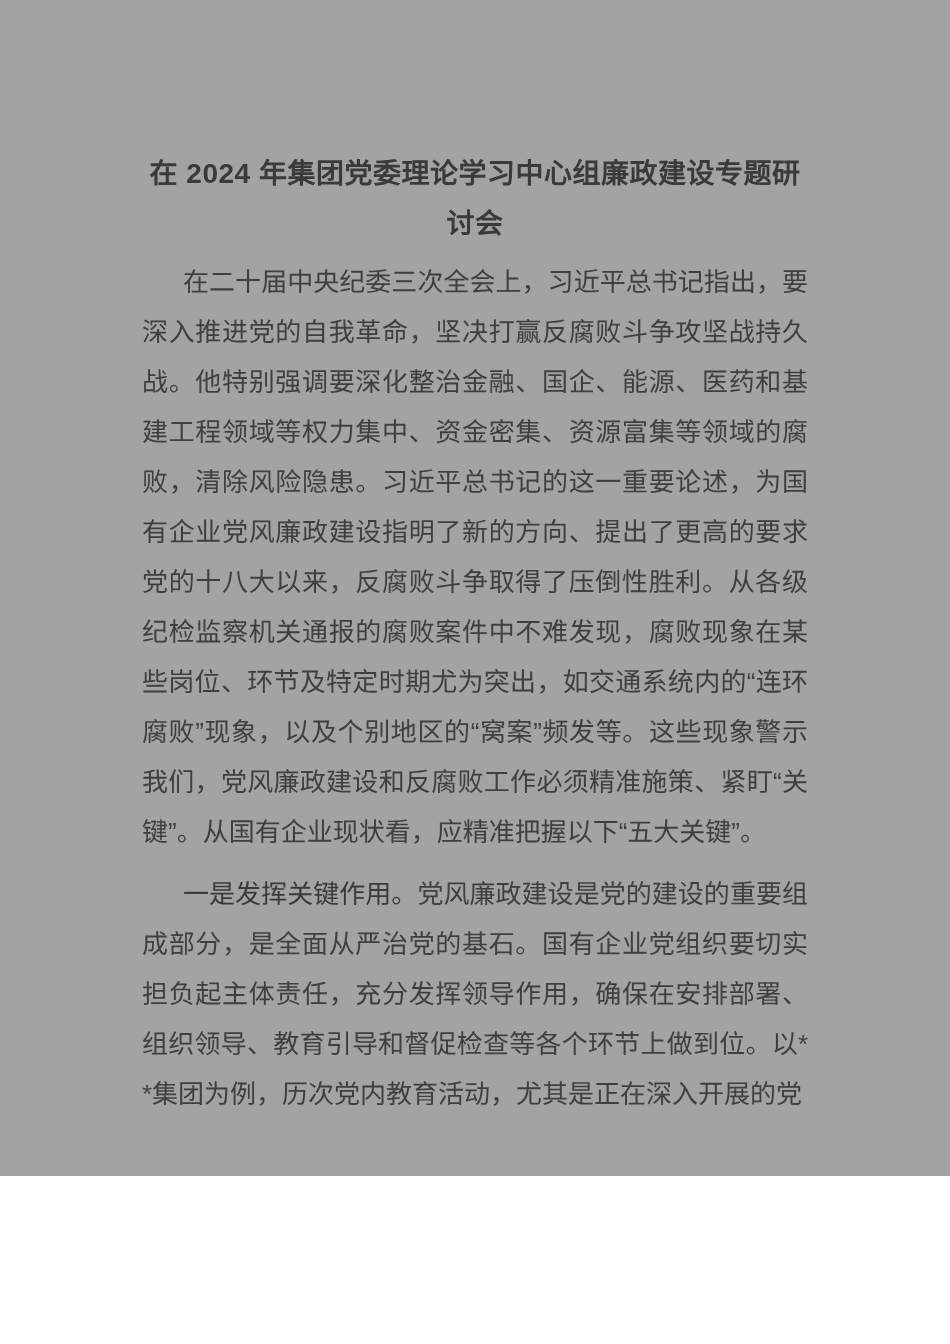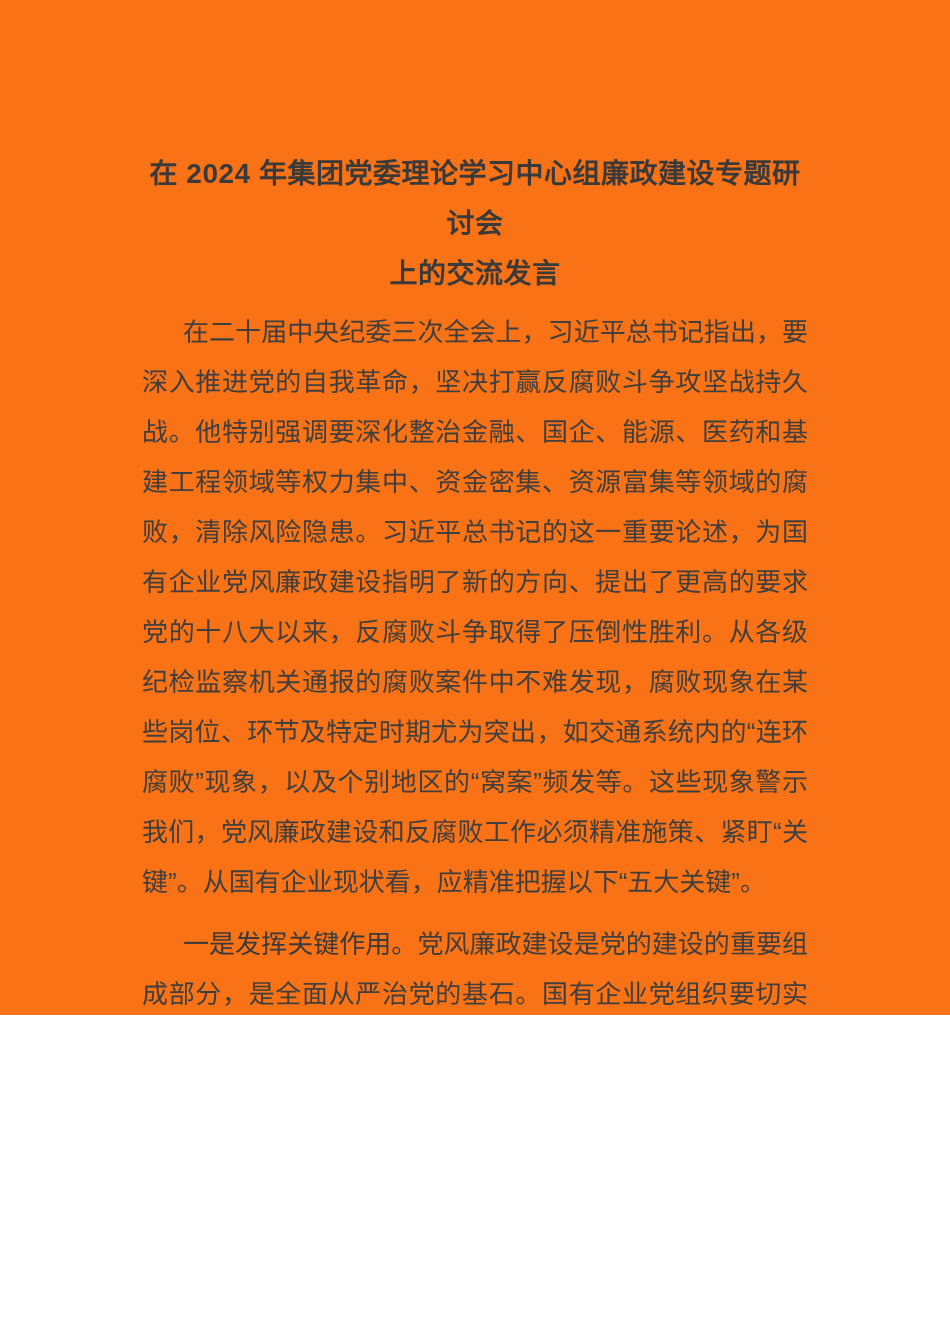--- a/index.html
+++ b/index.html
@@ -3,23 +3,23 @@
 <meta charset="utf-8">
 <style>
   html, body {
     margin: 0;
     padding: 0;
     background: #ffffff;
   }
   .page {
     position: relative;
     width: 950px;
-    height: 1015px;
+    height: 1176px;
     box-sizing: border-box;
-    background: #f97316;
+    background: #a3a3a3;
     padding: 149px 142px 0 142px;
     overflow: hidden;
     font-family: "Liberation Sans", sans-serif;
     color: #3f3f3f;
   }
   .doc-title {
     margin: 0 0 8px 0;
     font-size: 28px;
     font-weight: 700;
     line-height: 50px;
@@ -51,21 +51,20 @@
     color: #3a3a3a;
   }
 </style>
 </head>
 <body>
 
 <div class="page">
 
   <h1 class="doc-title">
     <span class="title-line">在 2024 年集团党委理论学习中心组廉政建设专题研讨会</span>
-    <span class="title-line">上的交流发言</span>
   </h1>
 
 
   <p class="para indented">在二十届中央纪委三次全会上，习近平总书记指出，要深入推进党的自我革命，坚决打赢反腐败斗争攻坚战持久战。他特别强调要深化整治金融、国企、能源、医药和基建工程领域等权力集中、资金密集、资源富集等领域的腐败，清除风险隐患。习近平总书记的这一重要论述，为国有企业党风廉政建设指明了新的方向、提出了更高的要求党的十八大以来，反腐败斗争取得了压倒性胜利。从各级纪检监察机关通报的腐败案件中不难发现，腐败现象在某些岗位、环节及特定时期尤为突出，如交通系统内的“连环腐败”现象，以及个别地区的“窝案”频发等。这些现象警示我们，党风廉政建设和反腐败工作必须精准施策、紧盯“关键”。从国有企业现状看，应精准把握以下“五大关键”。</p>
 
   <p class="para indented"><span class="lead-bold">一是发挥关键作用。</span><span>党风廉政建设是党的建设的重要组成部分，是全面从严治党的基石。国有企业党组织要切实担负起主体责任，充分发挥领导作用，确保在安排部署、组织领导、教育引导和督促检查等各个环节上做到位。以**集团为例，历次党内教育活动，尤其是正在深入开展的党</span></p>
 
 </div>
 
 </body></html>

